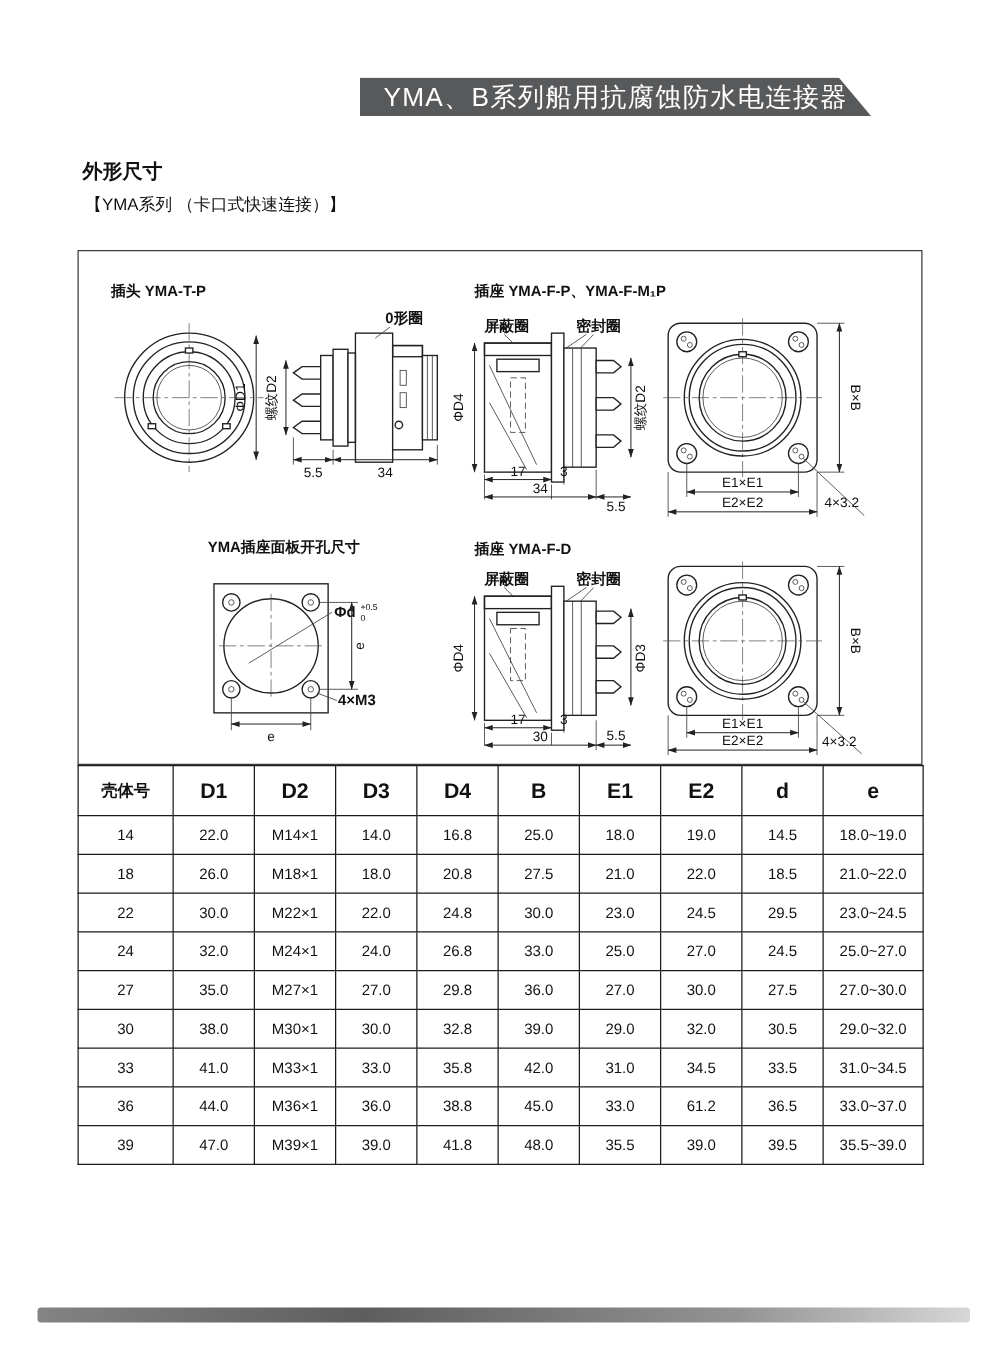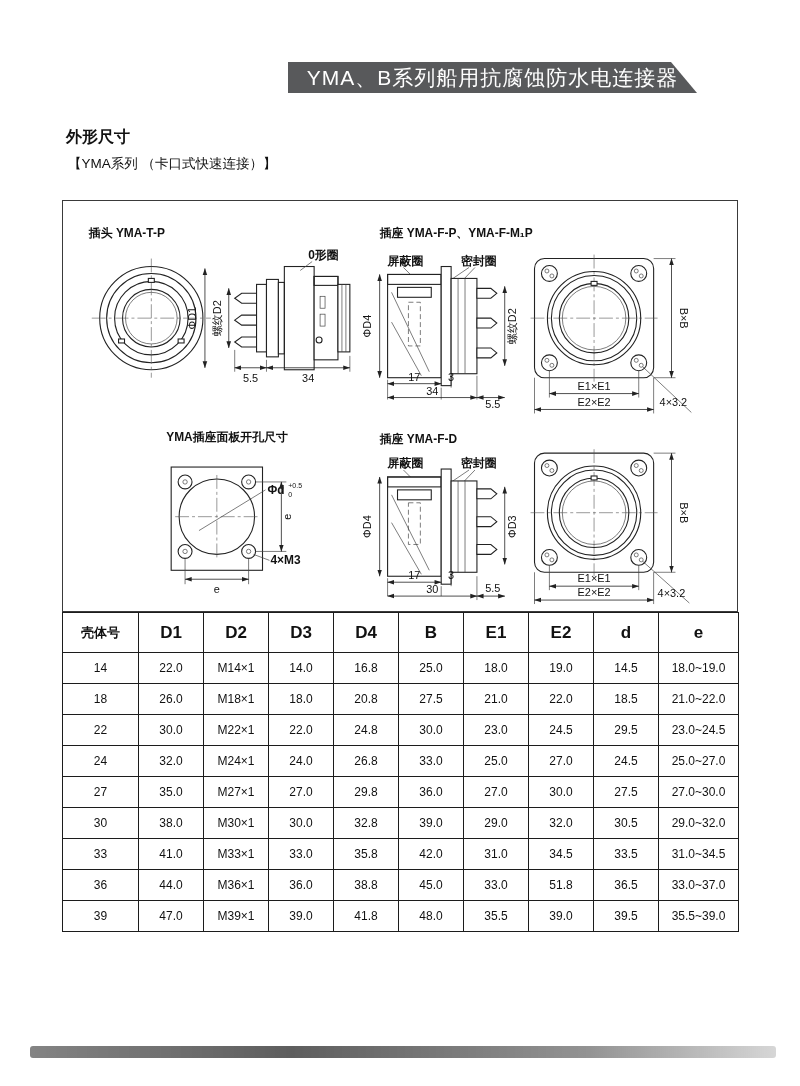--- a/index.html
+++ b/index.html
@@ -396,21 +396,21 @@
           <td>31.0~34.5</td>
         </tr>
         <tr>
           <td>36</td>
           <td>44.0</td>
           <td>M36×1</td>
           <td>36.0</td>
           <td>38.8</td>
           <td>45.0</td>
           <td>33.0</td>
-          <td>51.8</td>
+          <td>61.2</td>
           <td>36.5</td>
           <td>33.0~37.0</td>
         </tr>
         <tr>
           <td>39</td>
           <td>47.0</td>
           <td>M39×1</td>
           <td>39.0</td>
           <td>41.8</td>
           <td>48.0</td>

